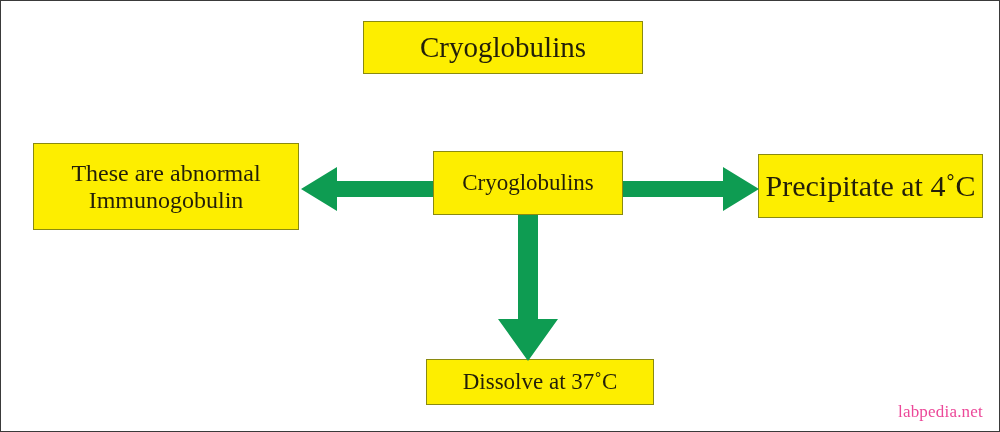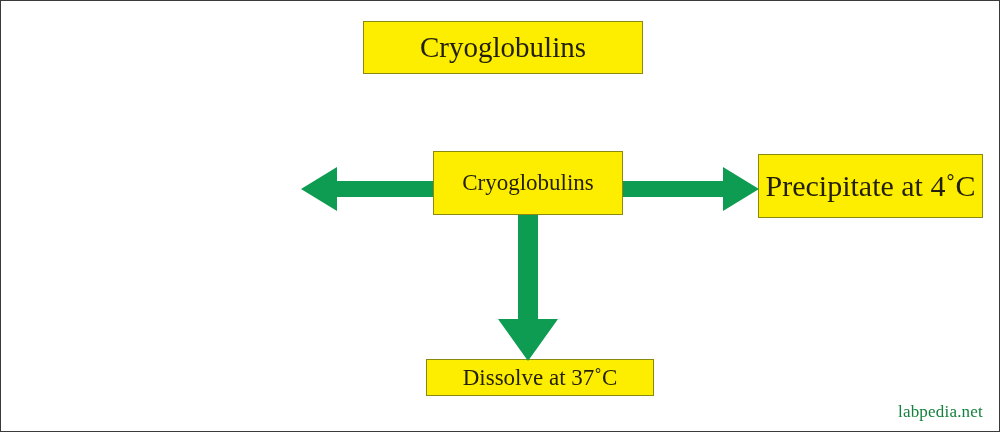--- a/index.html
+++ b/index.html
@@ -70,21 +70,21 @@
     top: 153px;
     width: 225px;
     height: 64px;
     font-size: 30px;
   }
 
   #bottom-box {
     left: 425px;
     top: 358px;
     width: 228px;
-    height: 37px;
+    height: 46px;
     font-size: 23px;
   }
 
   
   .arrow {
     position: absolute;
   }
   .arrow svg {
     display: block;
   }
@@ -108,32 +108,34 @@
     height: 146px;
   }
 
   
   #watermark {
     position: absolute;
     right: 16px;
     bottom: 9px;
     font-family: "Liberation Serif", "DejaVu Serif", serif;
     font-size: 17px;
-    color: #15803d;
+    color: #ec4899;
     letter-spacing: 0.2px;
     user-select: none;
   }
 </style>
 </head>
 <body>
 
 <div id="canvas">
 
   <div class="box" id="title-box">Cryoglobulins</div>
 
+  <div class="box" id="left-box">These are abnormal
+Immunogobulin</div>
 
   <div class="box" id="center-box">Cryoglobulins</div>
 
   <div class="box" id="right-box">Precipitate at 4˚C</div>
 
   <div class="box" id="bottom-box">Dissolve at 37˚C</div>
 
   <div class="arrow" id="arrow-left">
     <svg viewBox="0 0 132 46" width="132" height="46" aria-hidden="true">
       <polygon points="0,23 36,1 36,15 132,15 132,31 36,31 36,45" fill="#0e9c52"></polygon>

